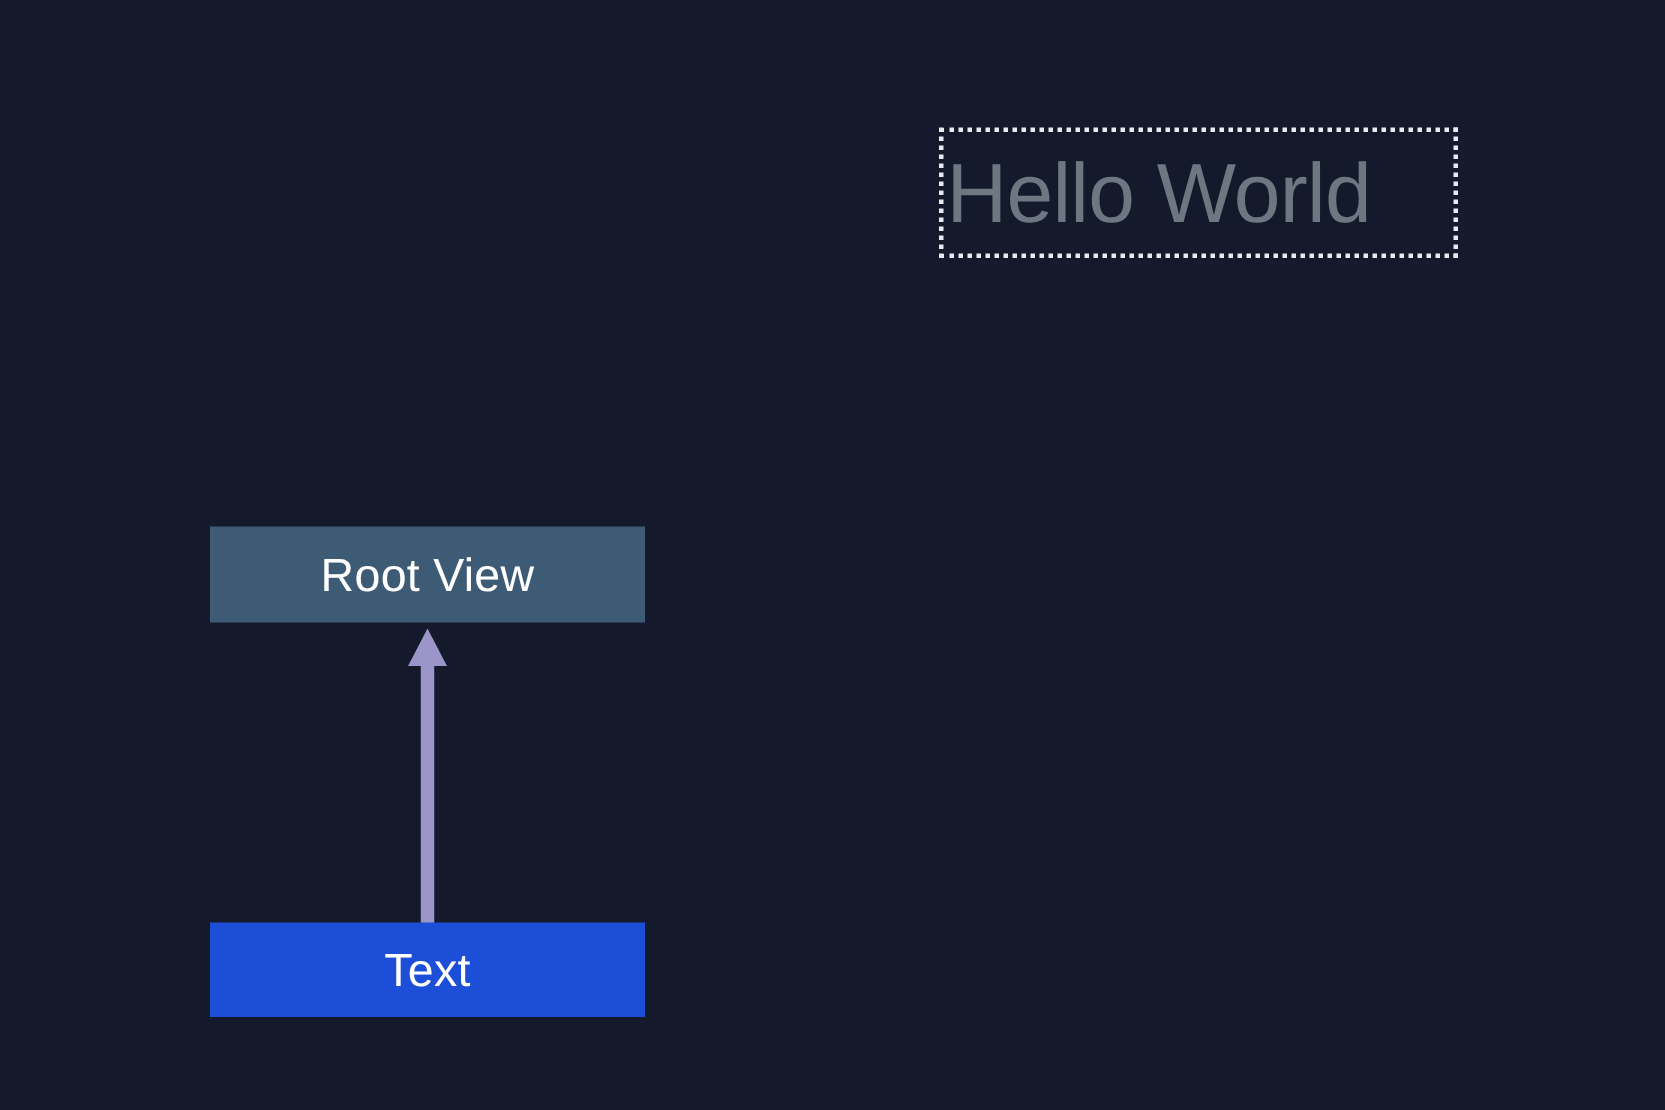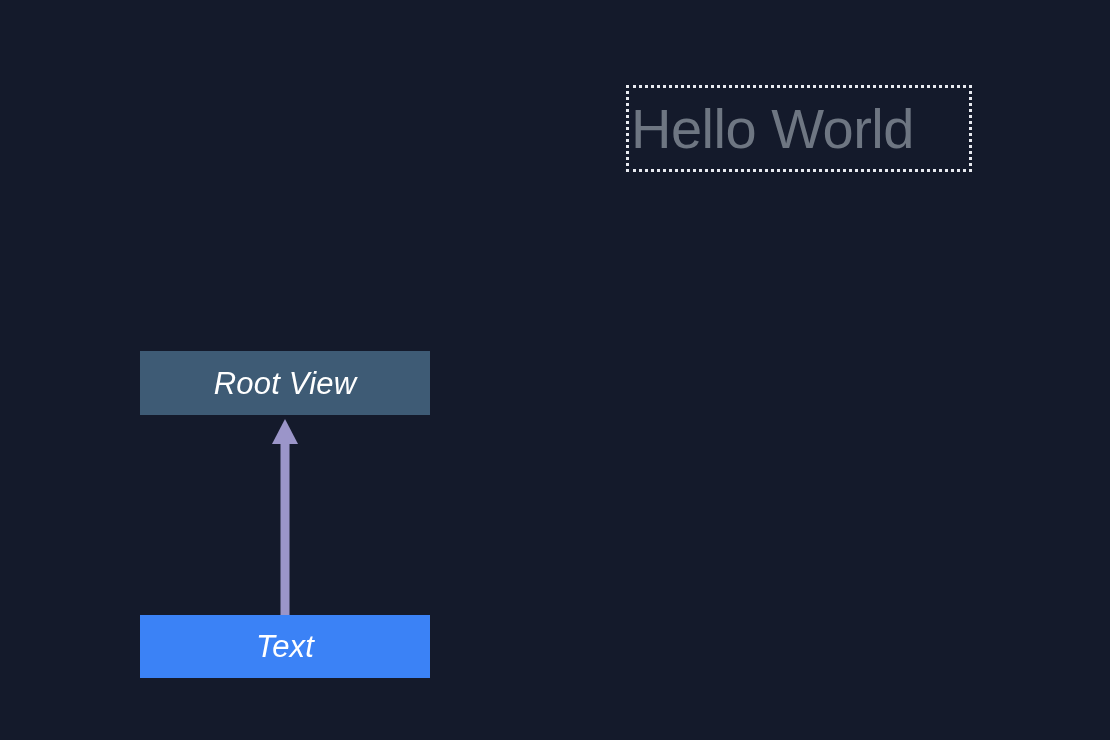--- a/index.html
+++ b/index.html
@@ -49,35 +49,34 @@
   .node {
     position: absolute;
     box-sizing: border-box;
     display: flex;
     align-items: center;
     justify-content: center;
     color: #ffffff;
     font-size: 31px;
     line-height: 1;
     letter-spacing: 0.2px;
-    font-style: italic;
   }
   .node-root {
     left: 140px;
     top: 351px;
     width: 290px;
     height: 64px;
     background: #3e5b75;
   }
   .node-child {
     left: 140px;
     top: 615px;
     width: 290px;
     height: 63px;
-    background: #3b82f6;
+    background: #1d4ed8;
   }
 
   
   .connector {
     position: absolute;
     left: 255px;
     top: 410px;
     width: 60px;
     height: 215px;
     overflow: visible;

